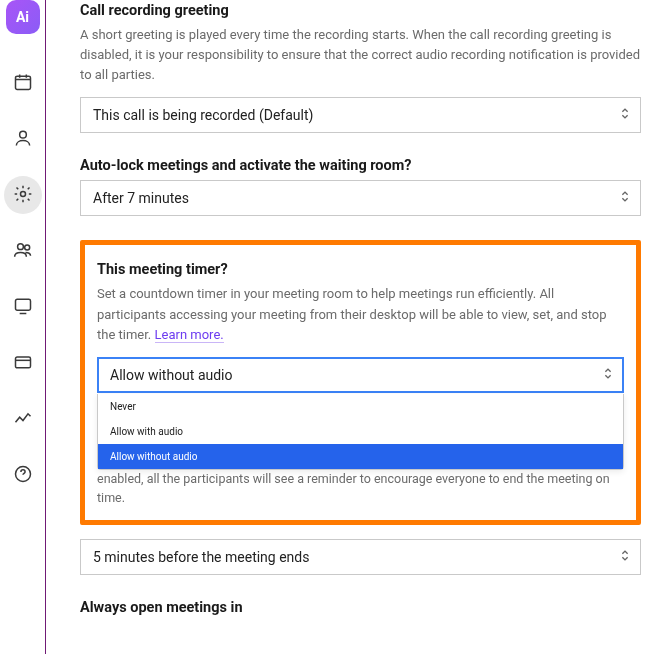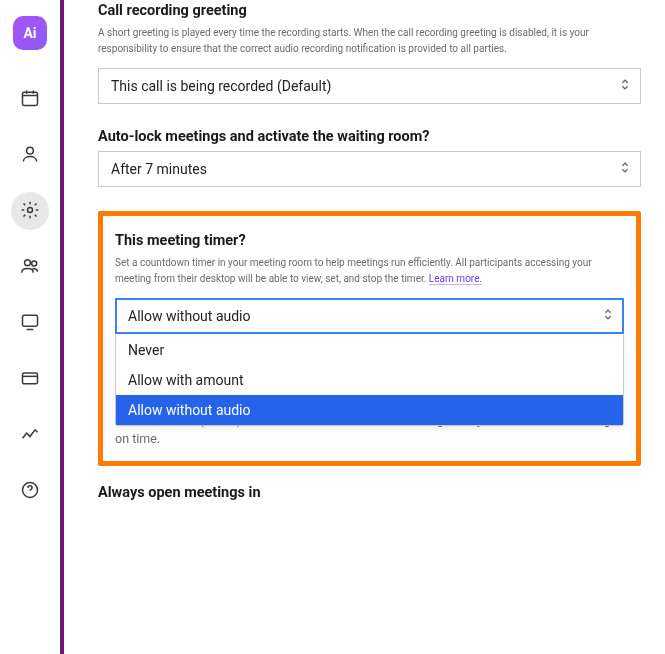--- a/index.html
+++ b/index.html
@@ -7,26 +7,25 @@
     font-family: -apple-system, BlinkMacSystemFont, "Segoe UI", Roboto, Arial, sans-serif;
     font-size: 13px;
     color: #333;
     background: #fff;
     width: 665px;
     height: 654px;
     overflow: hidden;
     display: flex;
   }
   .sidebar {
-    width: 64px;
-    border-right: 4px solid #701a75;
+    width: 46px;
+    border-right: 1px solid #701a75;
     display: flex;
     flex-direction: column;
     align-items: center;
-    padding-top: 16px;
     gap: 18px;
     flex-shrink: 0;
   }
   .logo {
     width: 34px;
     height: 34px;
     border-radius: 10px;
     background: linear-gradient(135deg, #a855f7, #8b5cf6);
     display: flex;
     align-items: center;
@@ -56,21 +55,21 @@
     overflow: hidden;
   }
   .section { margin-bottom: 24px; }
   .section-title {
     font-size: 14.5px;
     font-weight: 700;
     color: #1a1a1a;
     margin-bottom: 6px;
   }
   .section-desc {
-    font-size: 10px;
+    font-size: 13px;
     color: #6b6b6b;
     line-height: 1.55;
     margin-bottom: 12px;
   }
   .select-wrap {
     position: relative;
   }
   .select-box {
     width: 100%;
     height: 36px;
@@ -117,21 +116,21 @@
     top: 37px;
     background: #fff;
     border: 1px solid #c9c9c9;
     border-top: none;
     border-radius: 0 0 4px 4px;
     z-index: 10;
     box-shadow: 0 2px 6px rgba(0,0,0,0.08);
   }
   .dropdown-option {
     padding: 7px 12px;
-    font-size: 14px;
+    font-size: 10px;
     color: #222;
     cursor: pointer;
   }
   .dropdown-option.selected {
     background: #2563eb;
     color: #fff;
   }
   .trailing-desc {
     font-size: 12.5px;
     color: #6b6b6b;
@@ -251,26 +250,38 @@
       <div class="select-box focused">
           <span>Allow without audio</span>
         </div>
       <span class="select-caret">
         <svg viewBox="0 0 12 16" fill="none" stroke="currentColor" stroke-width="1.6">
             <path d="M3 6l3-3 3 3M3 10l3 3 3-3"></path>
           </svg>
       </span>
       <div class="dropdown-list">
         <div class="dropdown-option">Never</div>
-        <div class="dropdown-option">Allow with amount</div>
+        <div class="dropdown-option">Allow with audio</div>
         <div class="dropdown-option selected">Allow without audio</div>
       </div>
     </div>
     <div class="trailing-desc">enabled, all the participants will see a reminder to encourage everyone to end the meeting on time.</div>
   </div>
 
+  <div class="section" style="margin-top:-4px;">
+    <div class="select-wrap">
+      <div class="select-box">
+          <span>5 minutes before the meeting ends</span>
+        </div>
+      <span class="select-caret">
+        <svg viewBox="0 0 12 16" fill="none" stroke="currentColor" stroke-width="1.6">
+            <path d="M3 6l3-3 3 3M3 10l3 3 3-3"></path>
+          </svg>
+      </span>
+    </div>
+  </div>
 
   <div class="section">
     <div class="section-title">Always open meetings in</div>
 
   </div>
 
 </div>
 
 </body></html>

